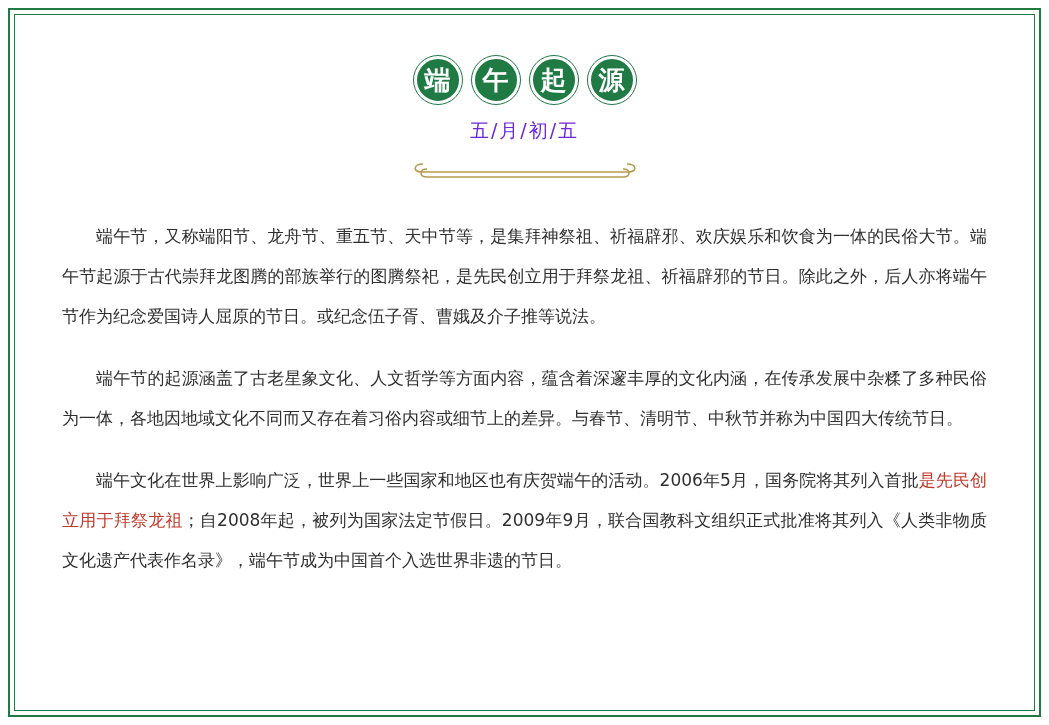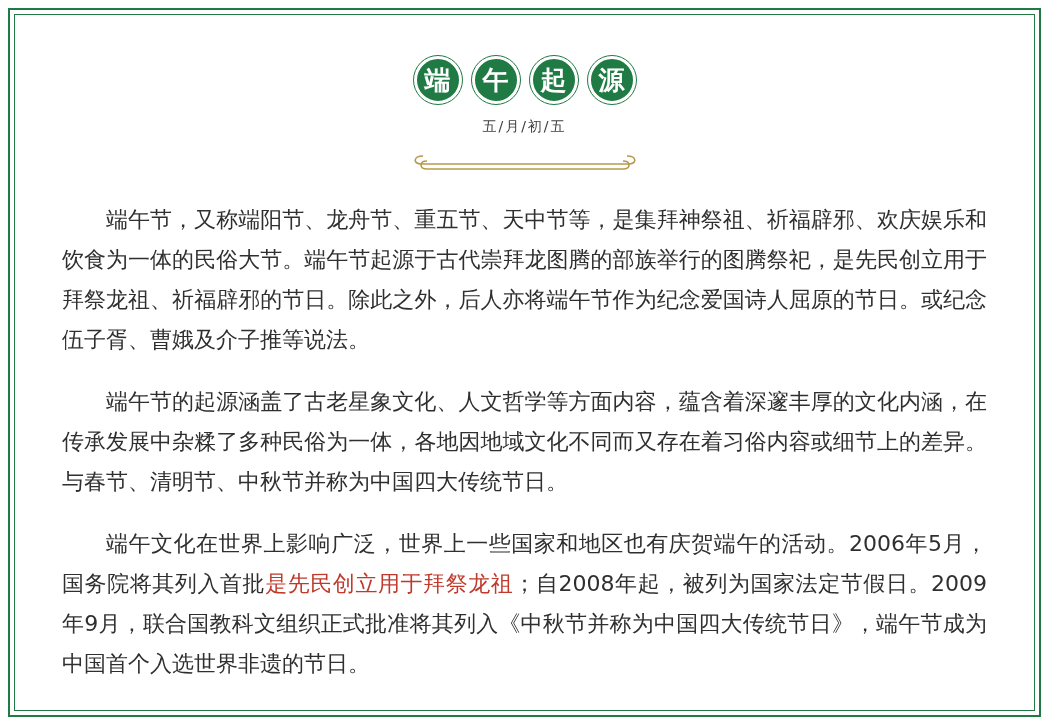--- a/index.html
+++ b/index.html
@@ -71,40 +71,40 @@
     font-weight: bold;
     line-height: 1;
     box-sizing: border-box;
     border: 3px solid #ffffff;
     outline: 1px solid #1f7a44;
   }
 
   .subtitle {
     text-align: center;
     margin-top: 14px;
-    color: #404040;
+    color: #6d28d9;
     font-family: "DejaVu Sans", sans-serif;
-    font-size: 14px;
+    font-size: 19px;
     letter-spacing: 2px;
   }
 
   
   .divider {
     position: relative;
     width: 240px;
     height: 22px;
     margin: 16px auto 0 auto;
   }
   .divider svg { display: block; }
 
   .body-text {
-    margin-top: 26px;
+    margin-top: 34px;
     color: #2f2f2f;
     font-family: "DejaVu Sans", sans-serif;
-    font-size: 22px;
+    font-size: 17px;
     line-height: 40px;
     text-align: justify;
   }
   .para {
     margin: 0 0 22px 0;
     text-indent: 2em;
   }
   .para:last-child { margin-bottom: 0; }
   .highlight {
     color: #c0392b;
@@ -131,17 +131,17 @@
     <div class="divider">
       <svg width="240" height="22" viewBox="0 0 240 22" xmlns="http://www.w3.org/2000/svg">
         <path d="M18 4 C8 4, 8 12, 16 12 L224 12 C232 12, 232 4, 222 4" fill="none" stroke="#b79a4e" stroke-width="1.6"></path>
         <path d="M22 9 C14 9, 14 17, 22 17 L218 17 C226 17, 226 9, 218 9" fill="none" stroke="#b79a4e" stroke-width="1.6"></path>
       </svg>
     </div>
 
     <div class="body-text">
       <p class="para"><span>端午节，又称端阳节、龙舟节、重五节、天中节等，是集拜神祭祖、祈福辟邪、欢庆娱乐和饮食为一体的民俗大节。端午节起源于古代崇拜龙图腾的部族举行的图腾祭祀，是先民创立用于拜祭龙祖、祈福辟邪的节日。除此之外，后人亦将端午节作为纪念爱国诗人屈原的节日。或纪念伍子胥、曹娥及介子推等说法。</span></p>
       <p class="para"><span>端午节的起源涵盖了古老星象文化、人文哲学等方面内容，蕴含着深邃丰厚的文化内涵，在传承发展中杂糅了多种民俗为一体，各地因地域文化不同而又存在着习俗内容或细节上的差异。与春节、清明节、中秋节并称为中国四大传统节日。</span></p>
-      <p class="para"><span>端午文化在世界上影响广泛，世界上一些国家和地区也有庆贺端午的活动。2006年5月，国务院将其列入首批</span><span class="highlight">是先民创立用于拜祭龙祖</span><span>；自2008年起，被列为国家法定节假日。2009年9月，联合国教科文组织正式批准将其列入《中秋节并称为中国四大传统节日》，端午节成为中国首个入选世界非遗的节日。</span></p>
+      <p class="para"><span>端午文化在世界上影响广泛，世界上一些国家和地区也有庆贺端午的活动。2006年5月，国务院将其列入首批</span><span class="highlight">是先民创立用于拜祭龙祖</span><span>；自2008年起，被列为国家法定节假日。2009年9月，联合国教科文组织正式批准将其列入《人类非物质文化遗产代表作名录》，端午节成为中国首个入选世界非遗的节日。</span></p>
     </div>
 
   </div>
 </div>
 
 </body></html>

